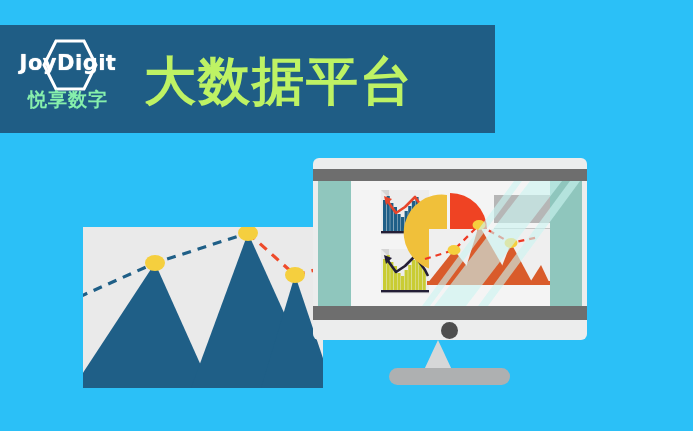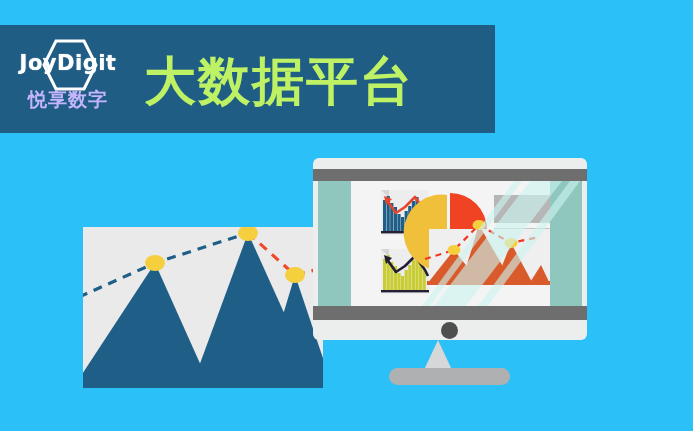--- a/index.html
+++ b/index.html
@@ -52,21 +52,21 @@
     letter-spacing: 0.5px;
     font-family: "DejaVu Sans", sans-serif;
     text-shadow: 0 0 1px #ffffff;
   }
   #logo-sub {
     position: absolute;
     left: 12px;
     top: 62px;
     width: 112px;
     text-align: center;
-    color: #c4b5fd;
+    color: #86efac;
     font-size: 19px;
     font-weight: bold;
     letter-spacing: 1px;
   }
   #banner-title {
     color: #bef264;
     font-size: 52px;
     font-weight: bold;
     line-height: 1;
     letter-spacing: 2px;

